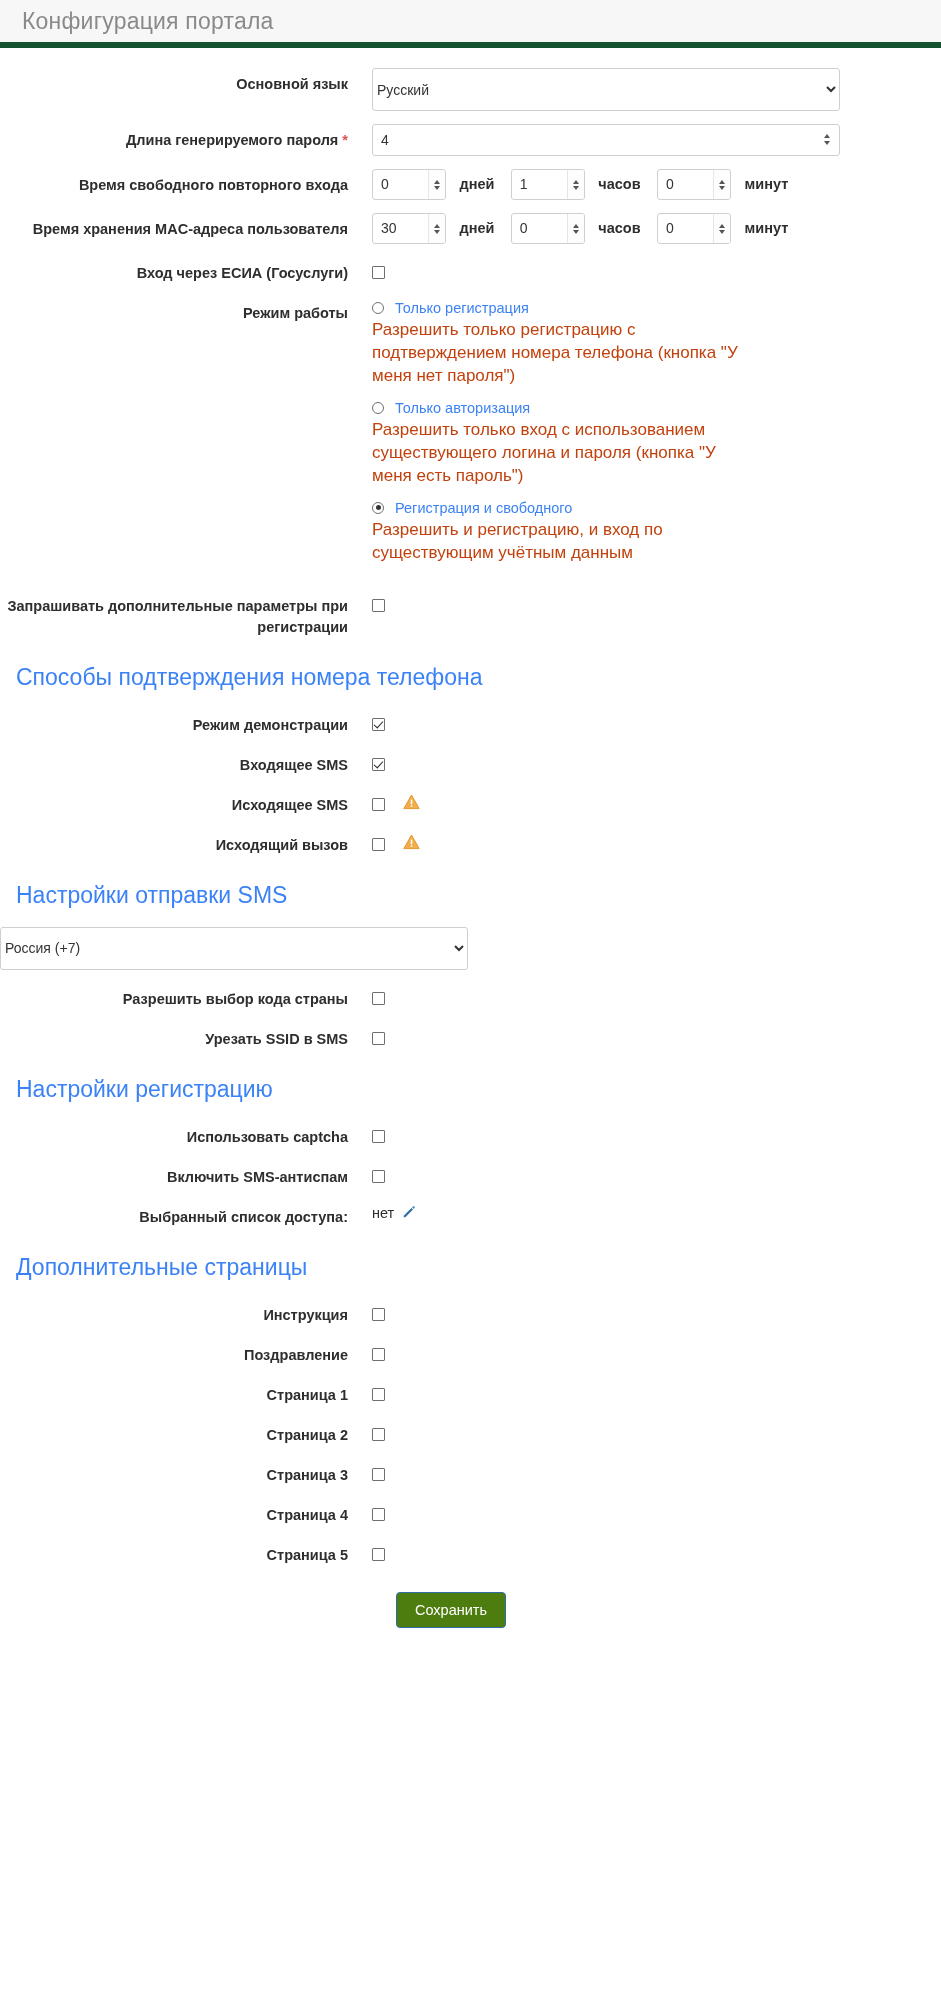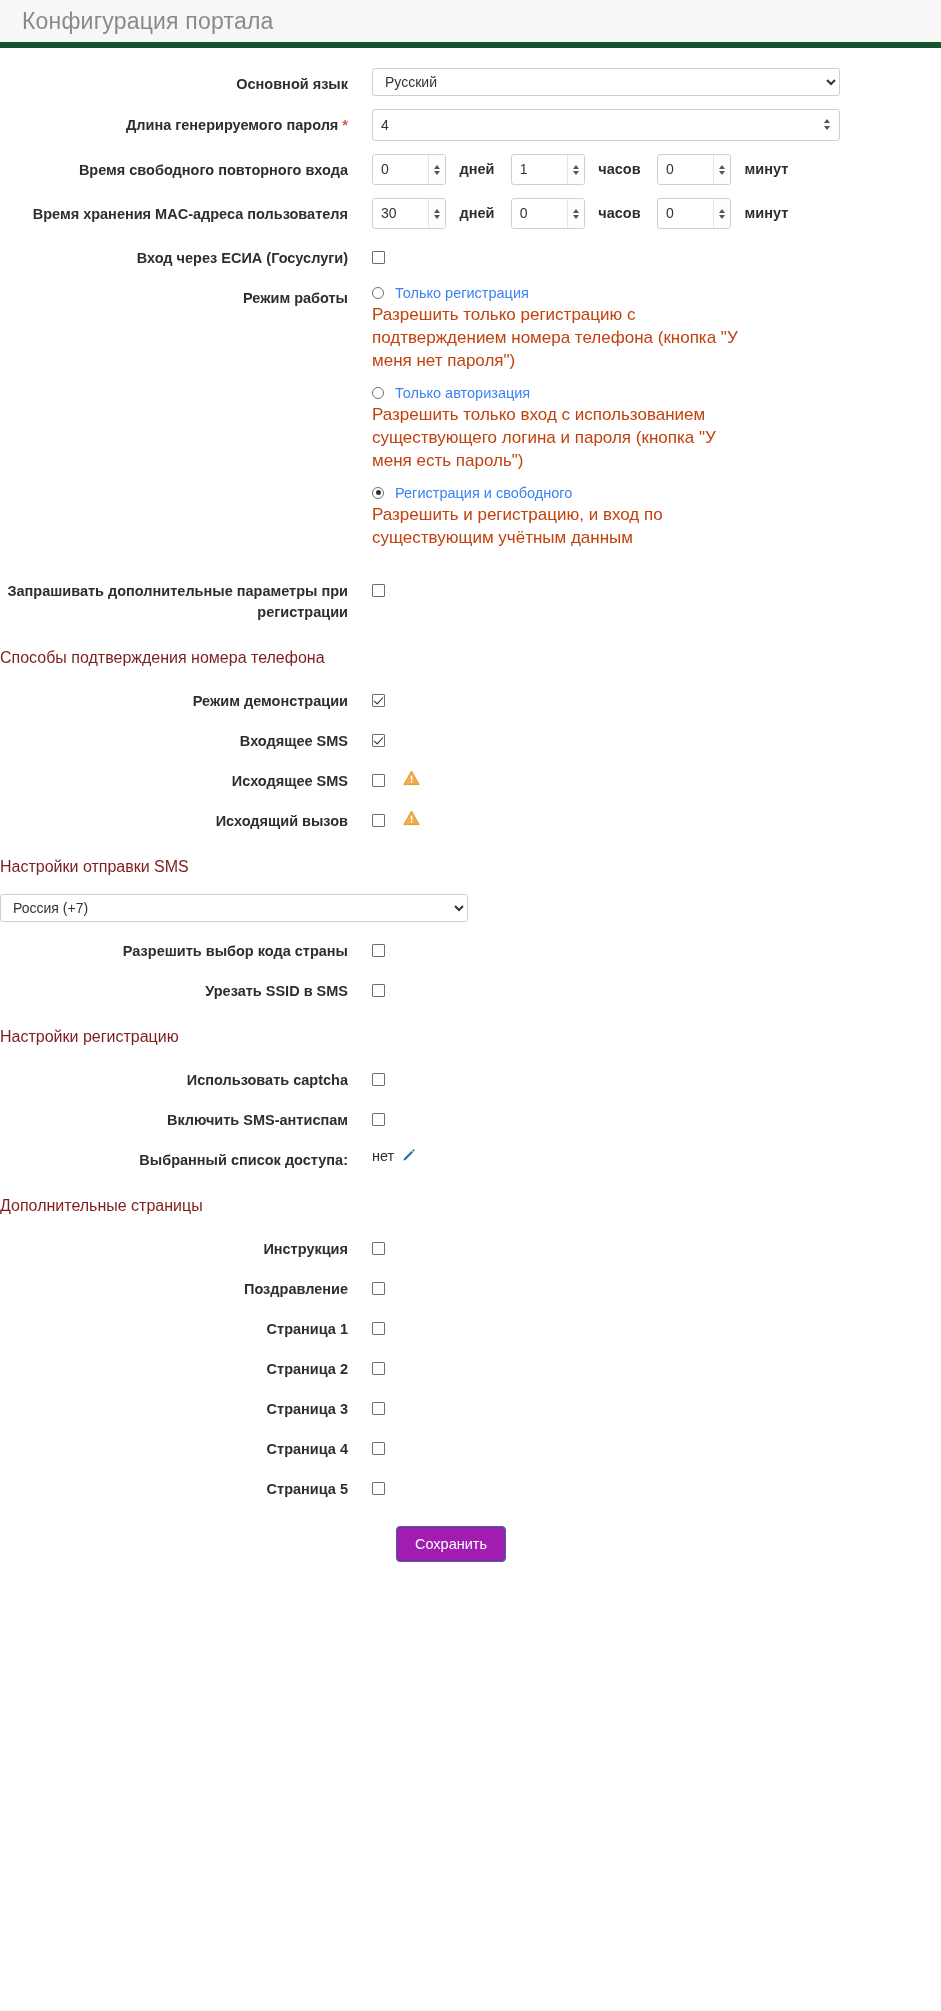--- a/index.html
+++ b/index.html
@@ -45,22 +45,22 @@
     color: #2e2e2e;
     line-height: 1.45;
     padding-top: 6px;
   }
   .row-label .req { color: #d9534f; font-weight: bold; }
   .row-field { flex: 1; padding-right: 20px; }
 
   
   select.sel {
     width: 468px;
-    height: 28px;
-    padding: 4px 8px;
+    height: 43px;
+    padding: 4px 0;
     font-size: 14px;
     font-family: "Liberation Sans", sans-serif;
     color: #333;
     border: 1px solid #cfcfcf;
     border-radius: 3px;
     background: #fff;
   }
 
   .txt {
     width: 468px;
@@ -188,24 +188,24 @@
     font-size: 17px;
     color: #c2410c;
     margin-top: 3px;
     margin-left: 0px;
     max-width: 380px;
     line-height: 1.35;
   }
 
   
   .section {
-    font-size: 16px;
-    color: #7f1d1d;
+    font-size: 23px;
+    color: #3b82f6;
     font-weight: 400;
-    margin: 26px 0 18px 0;
+    margin: 26px 0 18px 16px;
   }
 
   
   .warn-icon {
     display: inline-block;
     margin-left: 14px;
     vertical-align: middle;
     position: relative;
     top: -1px;
   }
@@ -219,21 +219,21 @@
   }
   .pencil { margin-left: 8px; display:inline-block; }
 
   
   .save-row {
     margin-top: 26px;
     margin-bottom: 30px;
     padding-left: 396px;
   }
   .btn-save {
-    background: #a21caf;
+    background: #4d7c0f;
     border: 1px solid #2e6da4;
     color: #fff;
     font-size: 14.5px;
     font-family: "Liberation Sans", sans-serif;
     padding: 9px 18px;
     border-radius: 4px;
     cursor: pointer;
   }
 </style>
 </head>

